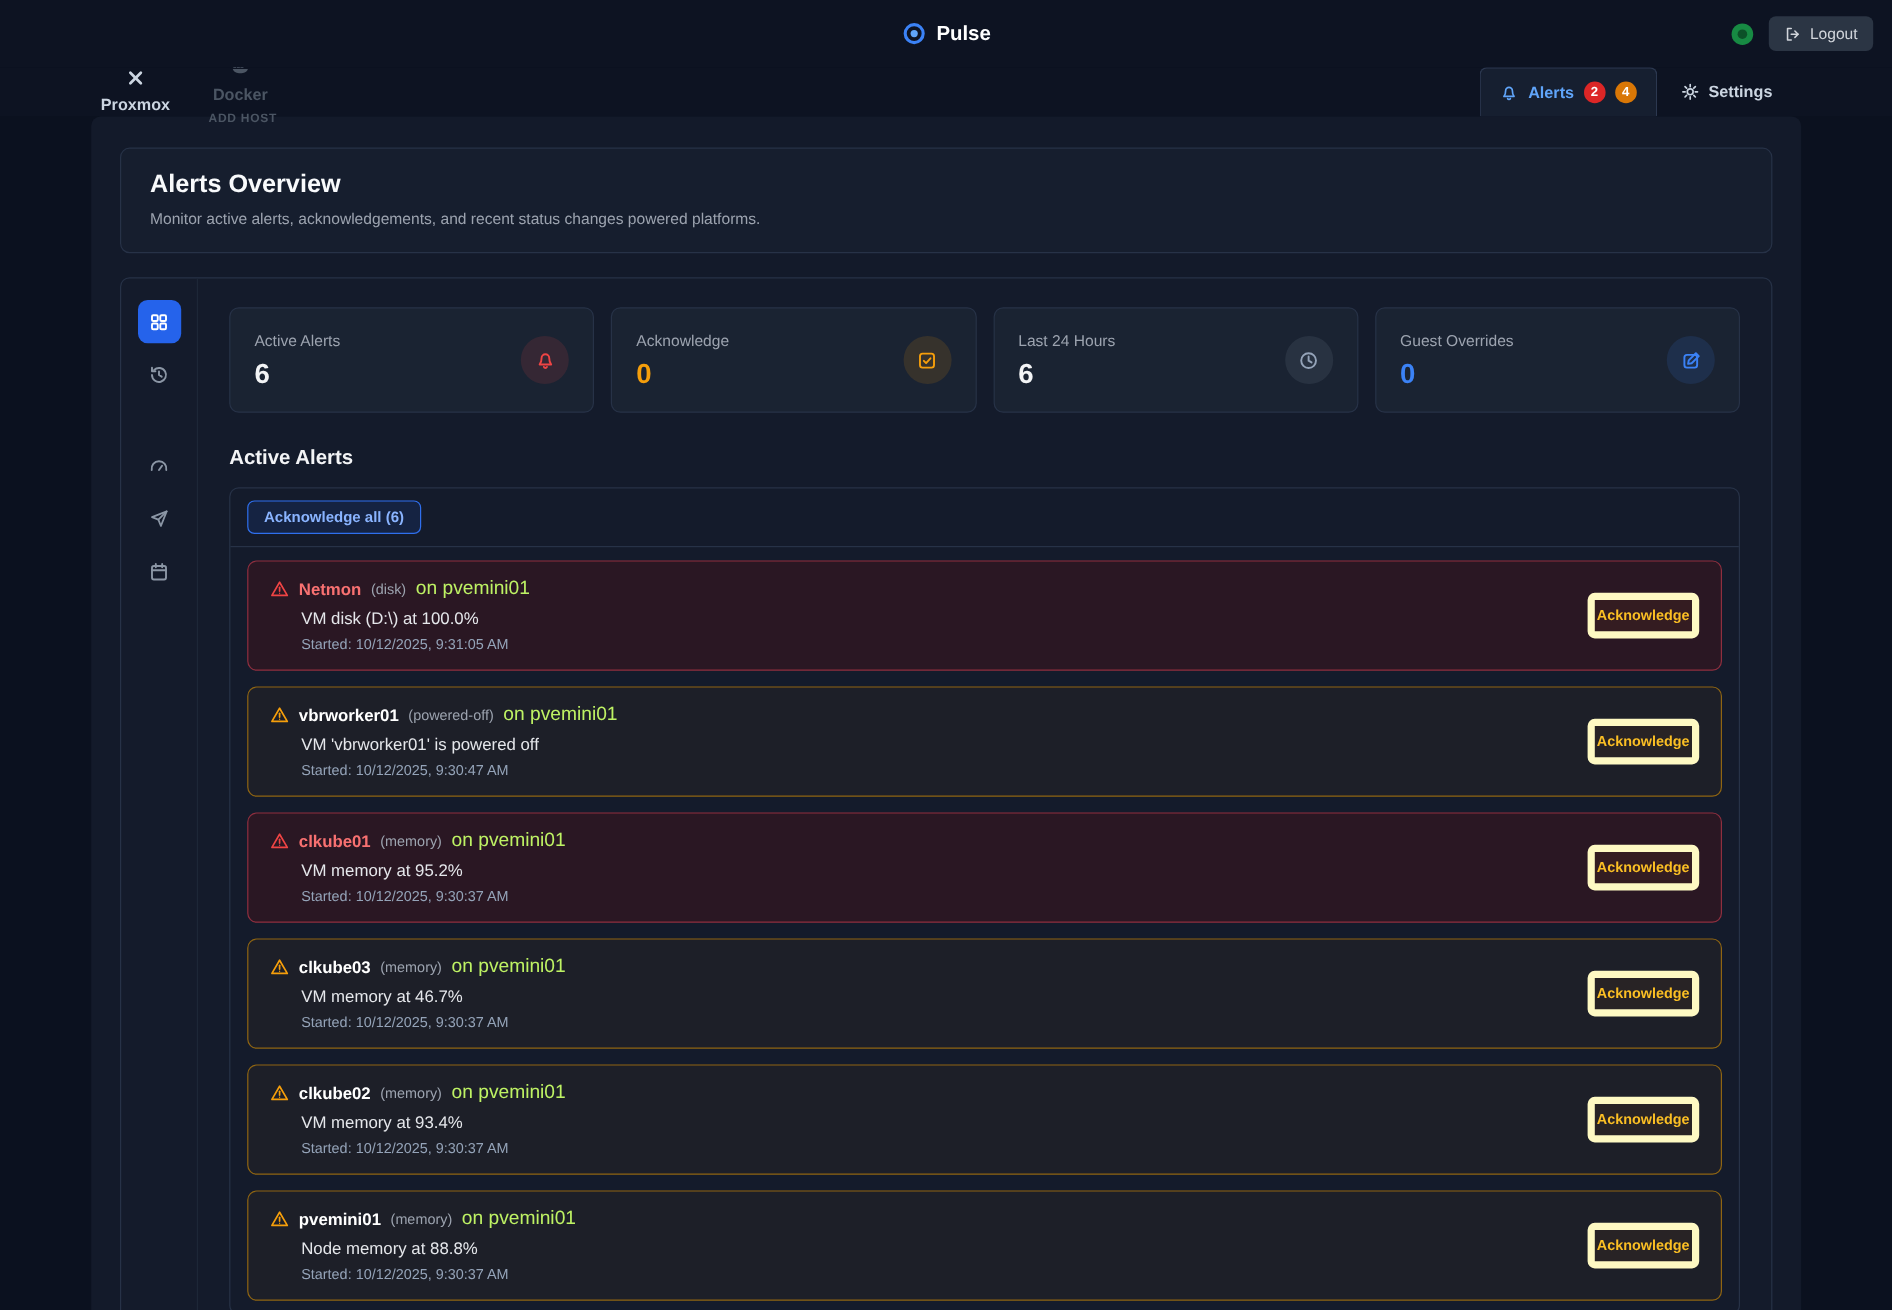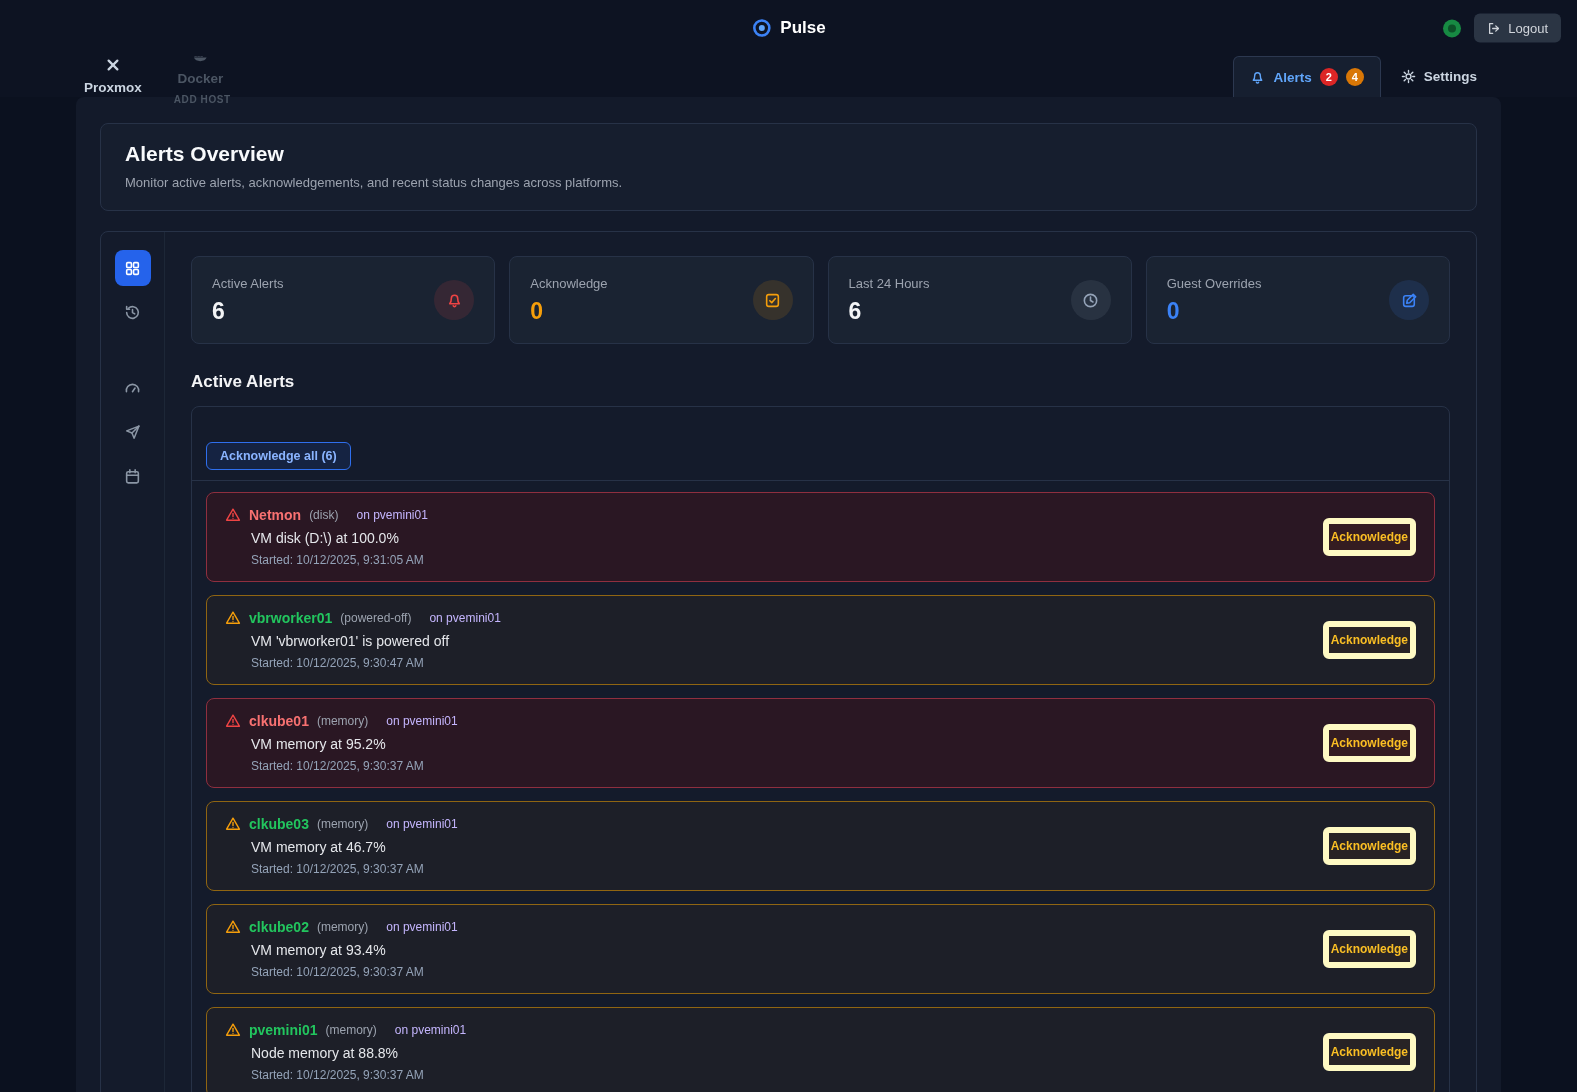--- a/index.html
+++ b/index.html
@@ -66,35 +66,35 @@
   .stat-card.gray svg.i-clock { display:block; }
   .stat-card.blue .stat-icon-wrap { background:rgba(59,130,246,.13); color:#3b82f6; }
   .stat-card.blue svg.i-edit { display:block; }
   .stat-card.blue .stat-value { color:#3b82f6; }
 
   .section-title { font-size:17px; font-weight:bold; color:#f3f4f6; margin:28px 0 14px; }
 
   
   .alerts-panel { border:1px solid #273247; border-radius:8px; }
   .panel-toolbar { padding:10px 14px; border-bottom:1px solid #273247; }
-  .ack-all-btn { background:rgba(37,99,235,.12); border:1px solid #2f6fed; color:#8ab4ff; font-size:12.5px; font-weight:bold; border-radius:6px; padding:6px 13px; cursor:pointer; font-family:inherit;margin-top:25px; }
+  .ack-all-btn { background:rgba(37,99,235,.12); border:1px solid #2f6fed; color:#8ab4ff; font-size:12.5px; font-weight:bold; border-radius:6px; padding:6px 13px; cursor:pointer; font-family:inherit; }
   .alert-list { padding:11px 14px; display:flex; flex-direction:column; gap:13px; }
 
   .alert-card { border-radius:8px; padding:14px 18px; display:flex; justify-content:space-between; align-items:center; border:1px solid transparent; }
   .alert-card.critical { border-color:#8f2f3f; background:#2a1723; }
   .alert-card.warning  { border-color:#8f6512; background:rgba(217,119,6,.05); }
   .alert-head { display:flex; align-items:center; gap:8px; }
   .alert-tri { flex:0 0 auto; }
   .alert-card.critical .alert-tri { color:#ef4444; }
   .alert-card.warning  .alert-tri { color:#f59e0b; }
   .alert-name { font-weight:bold; font-size:14px; }
   .alert-card.critical .alert-name { color:#f87171; }
-  .alert-card.warning  .alert-name { color:#22c55e; }
+  .alert-card.warning  .alert-name { color:#ffffff; }
   .alert-type { color:#9ca3af; font-size:12px; }
-  .alert-host { color:#c4b5fd; font-size:12px;margin-left:10px; }
+  .alert-host { color:#bef264; font-size:16px; }
   .alert-msg { font-size:14px; color:#e5e7eb; margin:7px 0 0 26px; }
   .alert-started { font-size:12px; color:#94a3b8; margin:7px 0 0 26px; }
   .ack-btn { border:6px solid #fef9c3; color:#fbbf24; background:rgba(180,83,9,.08); font-size:12px; font-weight:bold; border-radius:6px; padding:6px 2px; white-space:nowrap; cursor:pointer; font-family:inherit; }
 </style>
 </head>
 <body>
 
 <header class="topbar">
   <div class="brand">
     <svg width="20" height="20" viewBox="0 0 20 20">
@@ -159,21 +159,21 @@
       </svg>
       <span>Settings</span>
     </div>
   </div>
 </nav>
 
 <div class="content">
 
   <section class="overview-card">
     <div class="overview-title">Alerts Overview</div>
-    <div class="overview-sub">Monitor active alerts, acknowledgements, and recent status changes across platforms.</div>
+    <div class="overview-sub">Monitor active alerts, acknowledgements, and recent status changes powered platforms.</div>
   </section>
 
   <div class="main-panel">
 
     <div class="side-rail">
       <button class="rail-btn active">
         <svg width="17" height="17" viewBox="0 0 16 16" fill="none" stroke="currentColor" stroke-width="1.5">
           <rect x="2.5" y="2.5" width="4.5" height="4.5" rx="1"></rect>
             <rect x="9" y="2.5" width="4.5" height="4.5" rx="1"></rect>
           <rect x="2.5" y="9" width="4.5" height="4.5" rx="1"></rect>

